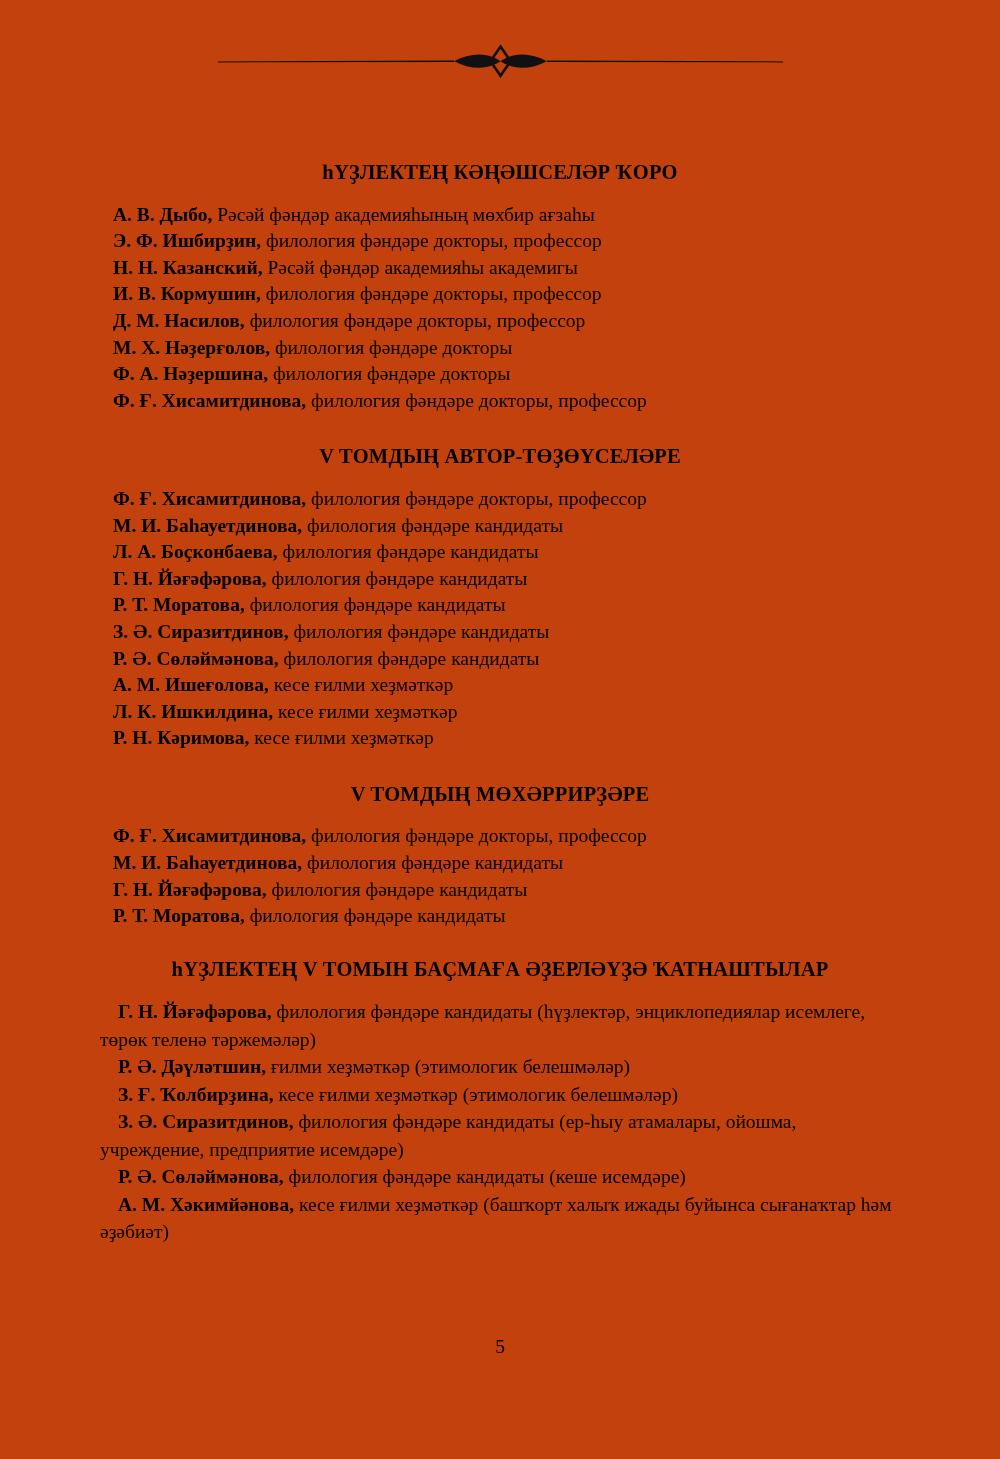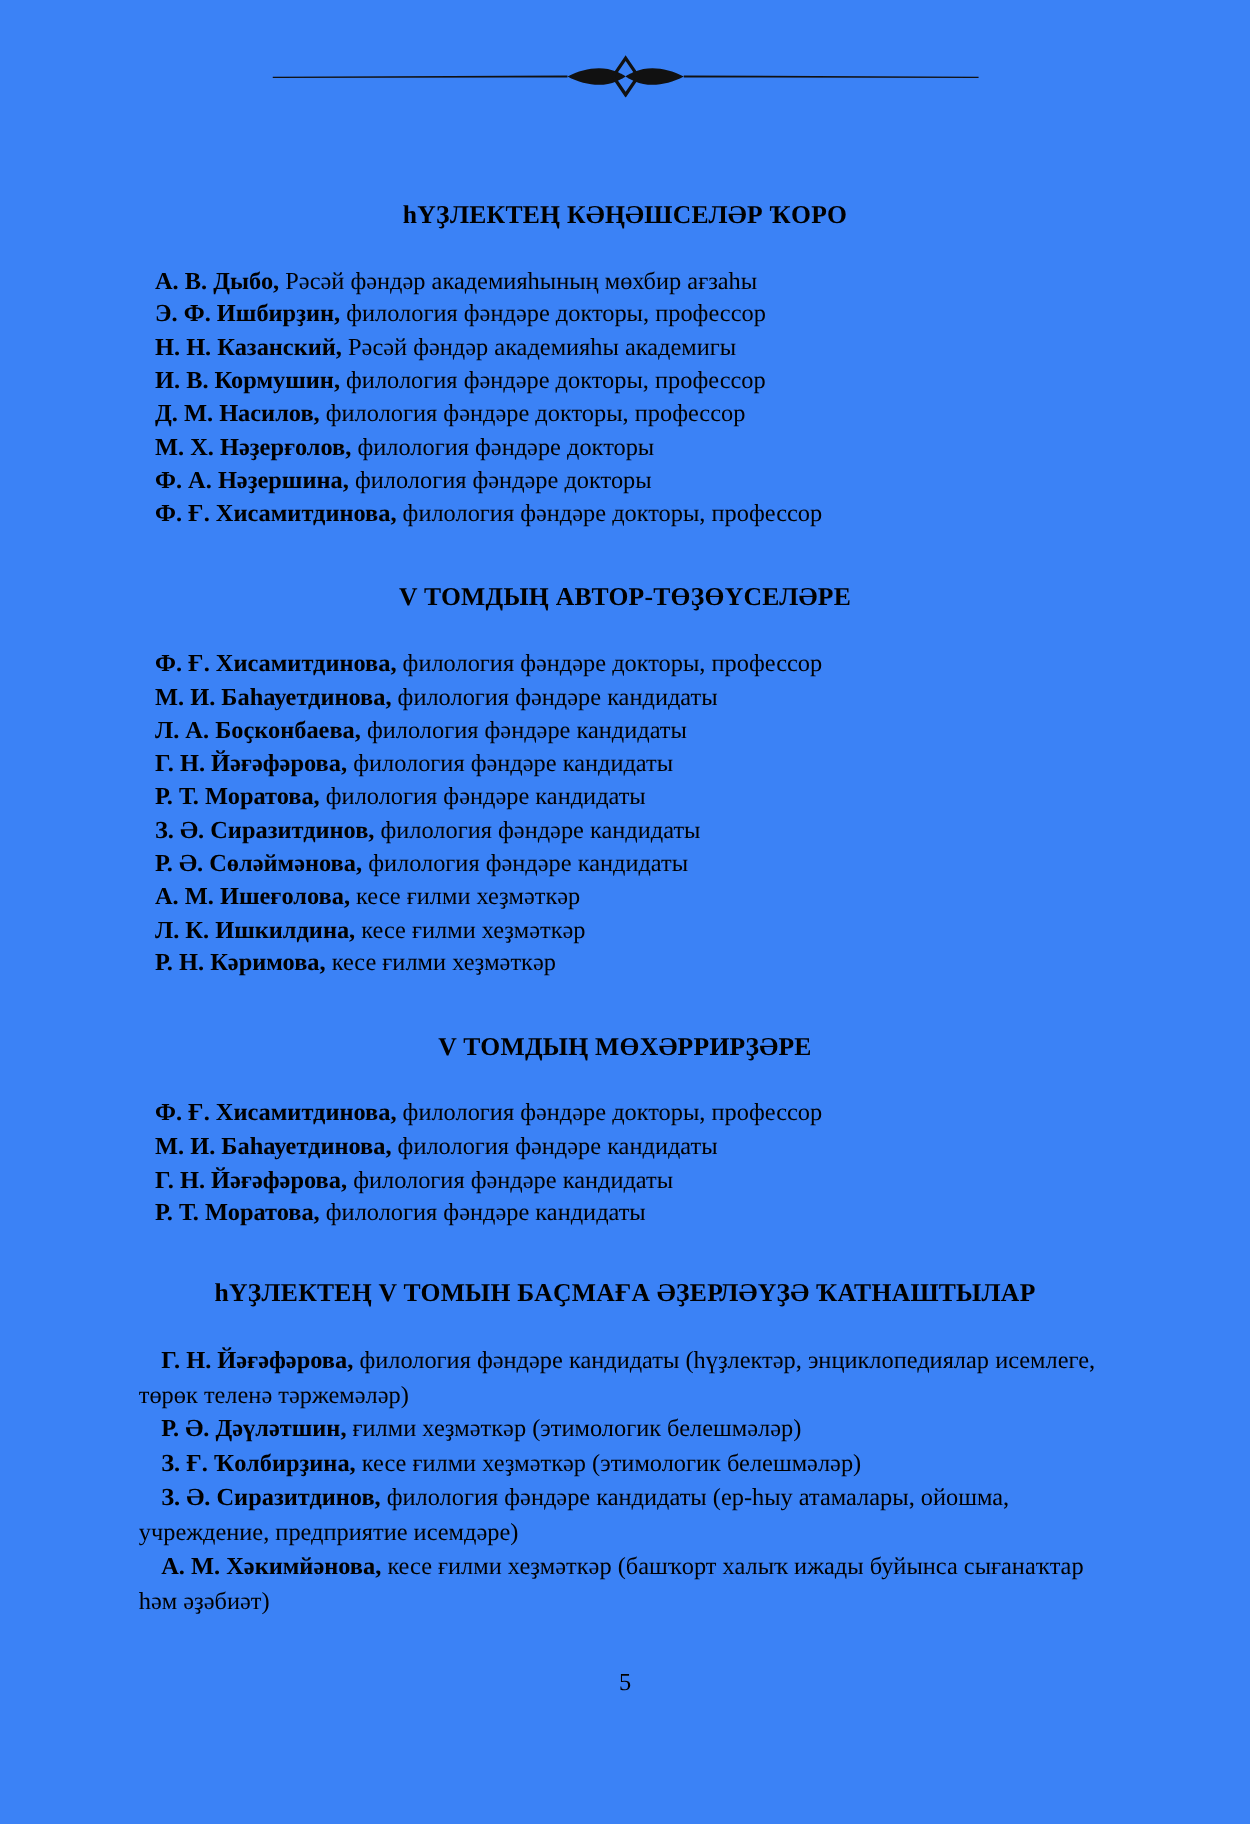--- a/index.html
+++ b/index.html
@@ -12,21 +12,21 @@
     height: 1459px;
     position: relative;
     font-family: "Liberation Serif", "DejaVu Serif", serif;
     color: #000000;
     overflow: hidden;
   }
 
   .page {
     position: absolute;
     inset: 0;
-    background: #3b82f6;
+    background: #c2410c;
   }
 
   
   .ornament {
     position: absolute;
     top: 44px;
     left: 218px;
     width: 565px;
     height: 34px;
   }
@@ -44,21 +44,21 @@
     text-align: center;
     font-weight: bold;
     font-size: 20.5px;
     letter-spacing: 0.2px;
     line-height: 1.2;
     margin: 0;
   }
   .sec-1 .section-title { margin-bottom: 0; }
 
   .list {
-    margin: 11px;
+    margin: 0;
     padding: 0;
     list-style: none;
   }
   .list li {
     font-size: 19.5px;
     line-height: 26.6px;
     white-space: nowrap;
   }
   
   .flush .list li { padding-left: 13px; }
@@ -153,20 +153,21 @@
     <div class="gap-section"></div>
 
     <div>
       <h2 class="section-title">һҮҘЛЕКТЕҢ V ТОМЫН БАҪМАҒА ӘҘЕРЛӘҮҘӘ ҠАТНАШТЫЛАР</h2>
       <div class="gap-after-title"></div>
       <ul class="list para-list">
         <li><span class="nm">Г. Н. Йәғәфәрова,</span><span class="ds"> филология фәндәре кандидаты (һүҙлектәр, энциклопедиялар исемлеге, төрөк теленә тәржемәләр)</span></li>
         <li><span class="nm">Р. Ә. Дәүләтшин,</span><span class="ds"> ғилми хеҙмәткәр (этимологик белешмәләр)</span></li>
         <li><span class="nm">З. Ғ. Ҡолбирҙина,</span><span class="ds"> кесе ғилми хеҙмәткәр (этимологик белешмәләр)</span></li>
         <li><span class="nm">З. Ә. Сиразитдинов,</span><span class="ds"> филология фәндәре кандидаты (ер-һыу атамалары, ойошма, учреждение, предприятие исемдәре)</span></li>
+        <li><span class="nm">Р. Ә. Сөләймәнова,</span><span class="ds"> филология фәндәре кандидаты (кеше исемдәре)</span></li>
         <li><span class="nm">А. М. Хәкимйәнова,</span><span class="ds"> кесе ғилми хеҙмәткәр (башҡорт халыҡ ижады буйынса сығанаҡтар һәм әҙәбиәт)</span></li>
       </ul>
     </div>
 
   </div>
 
   <div class="page-number">5</div>
 
 </div>
 

